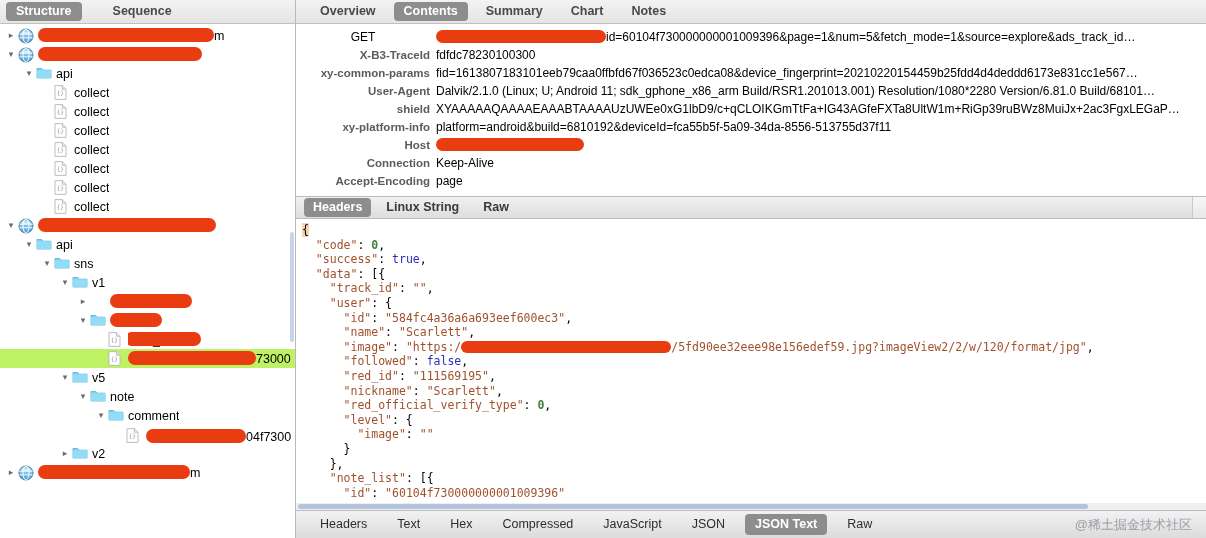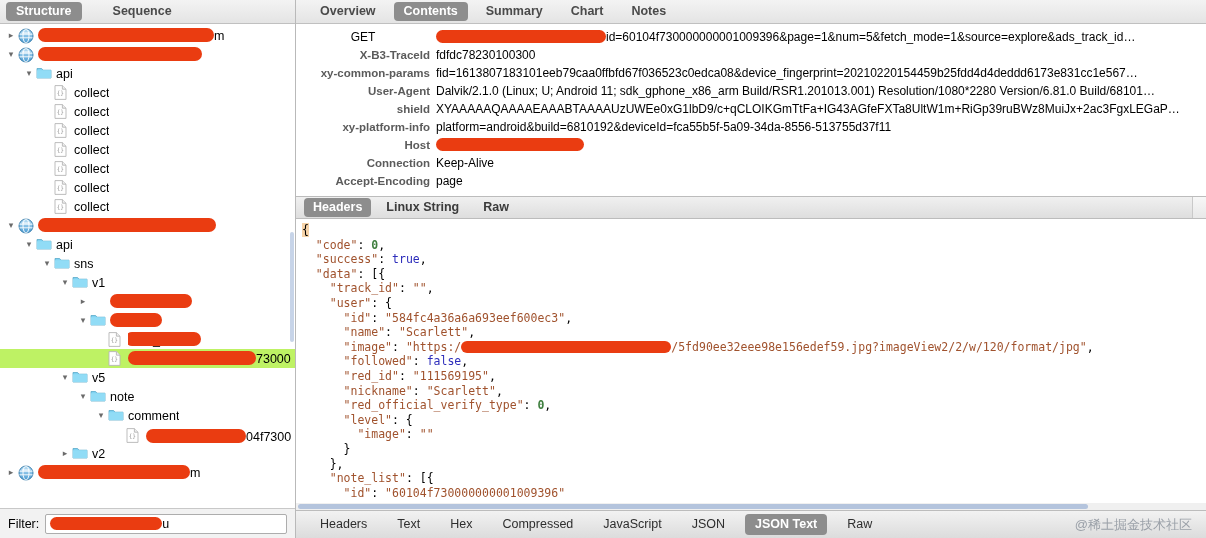--- a/index.html
+++ b/index.html
@@ -450,27 +450,20 @@
                 <path d="M4 4 L12 4 L12 6 L4 6 Z" fill="#ffffff" opacity="0.55"></path>
               </svg>
             </span>
             <span class="label"><span class="redact tall" style="width: 152px;"></span>m</span>
           </div>
         </div>
       <div id="treescroll">
           <div class="t"></div>
         </div>
     </div>
-    <div id="filterbar">
-      <span class="flabel">Filter:</span>
-      <div class="finput">
-        <span class="redact" id="filter-redact" style="width: 112px;"></span>
-          <span>u</span>
-      </div>
-    </div>
   </div>
 
   <div id="right">
 
     <div class="tabstrip" id="right-tabs" style="padding-left: 14px; gap: 8px;">
         <div class="tab">Overview</div>
         <div class="tab active">Contents</div>
         <div class="tab">Summary</div>
         <div class="tab">Chart</div>
         <div class="tab">Notes</div>

